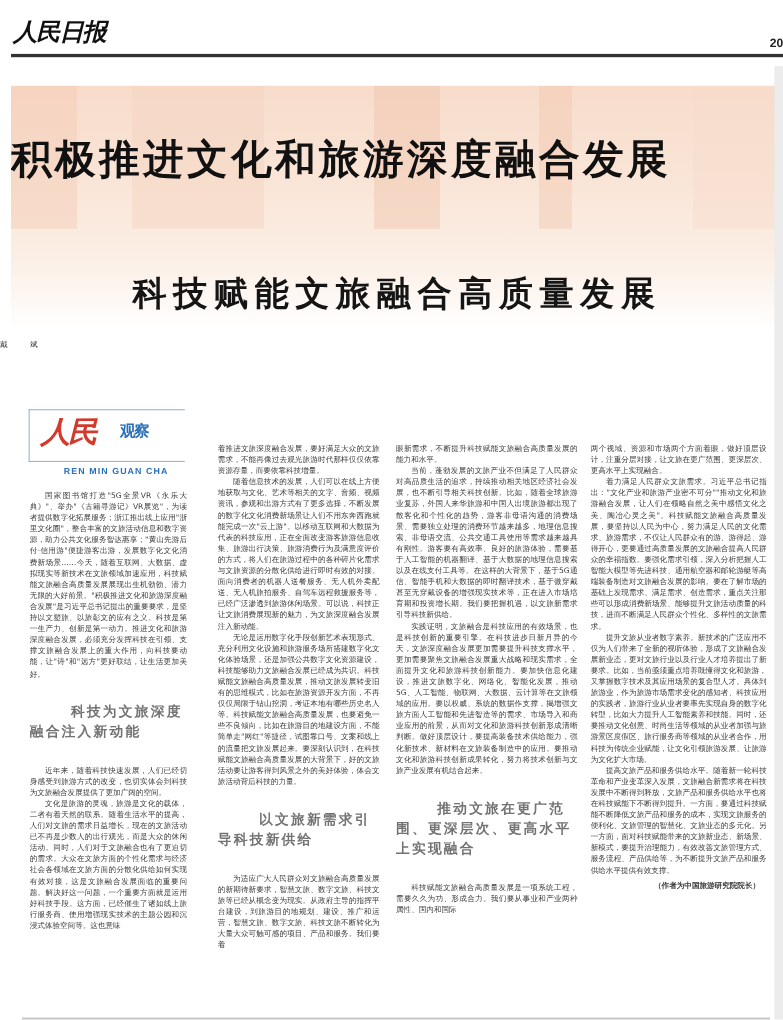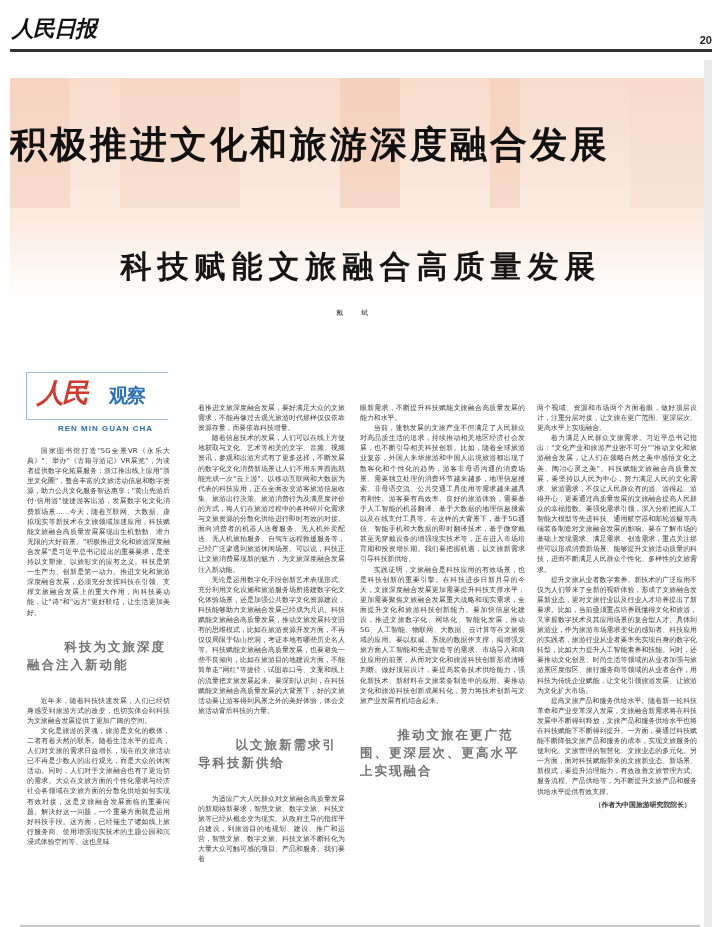--- a/index.html
+++ b/index.html
@@ -11,25 +11,25 @@
   .masthead-page { position: absolute; right: 0; top: 34px; font-size: 11px; font-weight: bold; color: #222; font-family: "Liberation Sans", sans-serif; }
   .masthead-rule { position: absolute; left: 0; right: 0; top: 49px; height: 3px; background: #333; }
 
   .banner { position: absolute; left: 10px; top: 78px; width: 702px; height: 222px;
     background: linear-gradient(180deg, #f7dccb 0%, #f9e4d6 35%, #fbeee4 70%, #ffffff 100%); overflow: hidden; }
   .banner-tile { position: absolute; top: 0; height: 130px; opacity: 0.45; }
   .main-headline { position: absolute; left: 0; right: 0; top: 42px; 
     font-family: Liberation Sans, sans-serif; font-weight: bold; font-size: 37px; letter-spacing: 3px; color: #111; }
   .sub-headline { position: absolute; left: 0; right: 0; top: 168px; text-align: center;
     font-family: "DejaVu Sans", sans-serif; font-size: 31px; letter-spacing: 6px; color: #151515; }
-  .byline { position: absolute; left: 0; width: 712px; top: 308px; text-align: center; font-size: 7px; letter-spacing: 8px; color: #333; font-family: Liberation Serif, serif; }
+  .byline { position: absolute; left: 0; width: 712px; top: 308px; font-size: 7px; letter-spacing: 8px; color: #333; font-family: Liberation Mono, monospace; }
 
   .logo-box { position: absolute; left: 26px; top: 372px; width: 142px; height: 48px; border: 1px solid #9bb4cf; border-right: none; background: #fff; }
   .logo-red { position: absolute; left: 10px; top: 2px; font-family: "DejaVu Serif", serif; font-style: italic; font-weight: bold; font-size: 27px; color: #d33a2c; letter-spacing: -2px; }
-  .logo-blue { position: absolute; left: 82px; top: 10px; font-weight: bold; font-size: 19px; color: #2a6fb8; letter-spacing: -1px; text-align: right; }
+  .logo-blue { position: absolute; left: 82px; top: 10px; font-weight: bold; font-size: 14px; color: #2a6fb8; letter-spacing: -1px; text-align: right; }
   .logo-latin { position: absolute; left: 58px; top: 424px; font-size: 8px; font-weight: bold; color: #2a6fb8; letter-spacing: 1px; font-family: "Liberation Sans", sans-serif; }
 
   .col { position: absolute; font-size: 6.9px; line-height: 10.1px; color: #3a3a3a; text-align: justify; font-family: "DejaVu Sans", sans-serif; }
   .col p { text-indent: 2em; }
   .col p.noindent { text-indent: 0; margin-top: 48px; }
   .col .lead { font-weight: normal; font-family: "DejaVu Serif", serif; }
   .col h3 { font-size: 12.5px; line-height: 18px; font-weight: bold; color: #737373; letter-spacing: 2px; text-indent: 3em; margin: 20px 0 22px 0; text-align: left; }
   .col .sig { text-align: right; font-weight: bold; text-indent: 0; margin-top: 3px; padding-right: 6px; }
 
   .c1 { left: 27px; top: 446px; width: 143px; }
@@ -79,20 +79,21 @@
   <p>无论是运用数字化手段创新艺术表现形式、充分利用文化设施和旅游服务场所搭建数字化文化体验场景，还是加强公共数字文化资源建设，科技能够助力文旅融合发展已经成为共识。科技赋能文旅融合高质量发展，推动文旅发展转变旧有的思维模式，比如在旅游资源开发方面，不再仅仅局限于钻山挖洞，考证本地有哪些历史名人等。科技赋能文旅融合高质量发展，也要避免一些不良倾向，比如在旅游目的地建设方面，不能简单走"网红"等捷径，试图靠口号、文案和线上的流量把文旅发展起来。要深刻认识到，在科技赋能文旅融合高质量发展的大背景下，好的文旅活动要让游客得到风景之外的美好体验，体会文旅活动背后科技的力量。</p>
   <h3>以文旅新需求引导科技新供给</h3>
   <p>为适应广大人民群众对文旅融合高质量发展的新期待新要求，智慧文旅、数字文旅、科技文旅等已经从概念变为现实。从政府主导的指挥平台建设，到旅游目的地规划、建设、推广和运营，智慧文旅、数字文旅、科技文旅不断转化为大量大众可触可感的项目、产品和服务。我们要着</p>
 </div>
 
 <div class="col c3">
   <p class="noindent">眼新需求，不断提升科技赋能文旅融合高质量发展的能力和水平。</p>
   <p>当前，蓬勃发展的文旅产业不但满足了人民群众对高品质生活的追求，持续推动相关地区经济社会发展，也不断引导相关科技创新。比如，随着全球旅游业复苏，外国人来华旅游和中国人出境旅游都出现了散客化和个性化的趋势，游客非母语沟通的消费场景、需要独立处理的消费环节越来越多，地理信息搜索、非母语交流、公共交通工具使用等需求越来越具有刚性。游客要有高效率、良好的旅游体验，需要基于人工智能的机器翻译、基于大数据的地理信息搜索以及在线支付工具等。在这样的大背景下，基于5G通信、智能手机和大数据的即时翻译技术，基于微穿戴甚至无穿戴设备的增强现实技术等，正在进入市场培育期和投资增长期。我们要把握机遇，以文旅新需求引导科技新供给。</p>
   <p>实践证明，文旅融合是科技应用的有效场景，也是科技创新的重要引擎。在科技进步日新月异的今天，文旅深度融合发展更加需要提升科技支撑水平，更加需要聚焦文旅融合发展重大战略和现实需求，全面提升文化和旅游科技创新能力。要加快信息化建设，推进文旅数字化、网络化、智能化发展，推动5G、人工智能、物联网、大数据、云计算等在文旅领域的应用。要以权威、系统的数据作支撑，揭增强文旅方面人工智能和先进智造等的需求、市场导入和商业应用的前景，从而对文化和旅游科技创新形成清晰判断。做好顶层设计，要提高装备技术供给能力，强化新技术、新材料在文旅装备制造中的应用。要推动文化和旅游科技创新成果转化，努力将技术创新与文旅产业发展有机结合起来。</p>
   <h3>推动文旅在更广范围、更深层次、更高水平上实现融合</h3>
+  <p>科技赋能文旅融合高质量发展是一项系统工程，需要久久为功、形成合力。我们要从事业和产业两种属性、国内和国际</p>
 </div>
 
 <div class="col c4">
   <p class="noindent">两个视域、资源和市场两个方面着眼，做好顶层设计，注重分层对接，让文旅在更广范围、更深层次、更高水平上实现融合。</p>
   <p><span class="lead">着力满足人民群众文旅需求。</span><span>习近平总书记指出："文化产业和旅游产业密不可分""推动文化和旅游融合发展，让人们在领略自然之美中感悟文化之美、陶冶心灵之美"。科技赋能文旅融合高质量发展，要坚持以人民为中心，努力满足人民的文化需求、旅游需求，不仅让人民群众有的游、游得起、游得开心，更要通过高质量发展的文旅融合提高人民群众的幸福指数。要强化需求引领，深入分析把握人工智能大模型等先进科技、通用航空器和邮轮游艇等高端装备制造对文旅融合发展的影响。要在了解市场的基础上发现需求、满足需求、创造需求，重点关注那些可以形成消费新场景、能够提升文旅活动质量的科技，进而不断满足人民群众个性化、多样性的文旅需求。</span></p>
   <p><span class="lead">提升文旅从业者数字素养。</span><span>新技术的广泛应用不仅为人们带来了全新的视听体验，形成了文旅融合发展新业态，更对文旅行业以及行业人才培养提出了新要求。比如，当前亟须重点培养既懂得文化和旅游，又掌握数字技术及其应用场景的复合型人才。具体到旅游业，作为旅游市场需求变化的感知者、科技应用的实践者，旅游行业从业者要率先实现自身的数字化转型，比如大力提升人工智能素养和技能。同时，还要推动文化创意、时尚生活等领域的从业者加强与旅游景区度假区、旅行服务商等领域的从业者合作，用科技为传统企业赋能，让文化引领旅游发展、让旅游为文化扩大市场。</span></p>
   <p><span class="lead">提高文旅产品和服务供给水平。</span><span>随着新一轮科技革命和产业变革深入发展，文旅融合新需求将在科技发展中不断得到释放，文旅产品和服务供给水平也将在科技赋能下不断得到提升。一方面，要通过科技赋能不断降低文旅产品和服务的成本，实现文旅服务的便利化、文旅管理的智慧化、文旅业态的多元化。另一方面，面对科技赋能带来的文旅新业态、新场景、新模式，要提升治理能力，有效改善文旅管理方式、服务流程、产品供给等，为不断提升文旅产品和服务供给水平提供有效支撑。</span></p>
   <p class="sig">（作者为中国旅游研究院院长）</p>
 </div>
 

